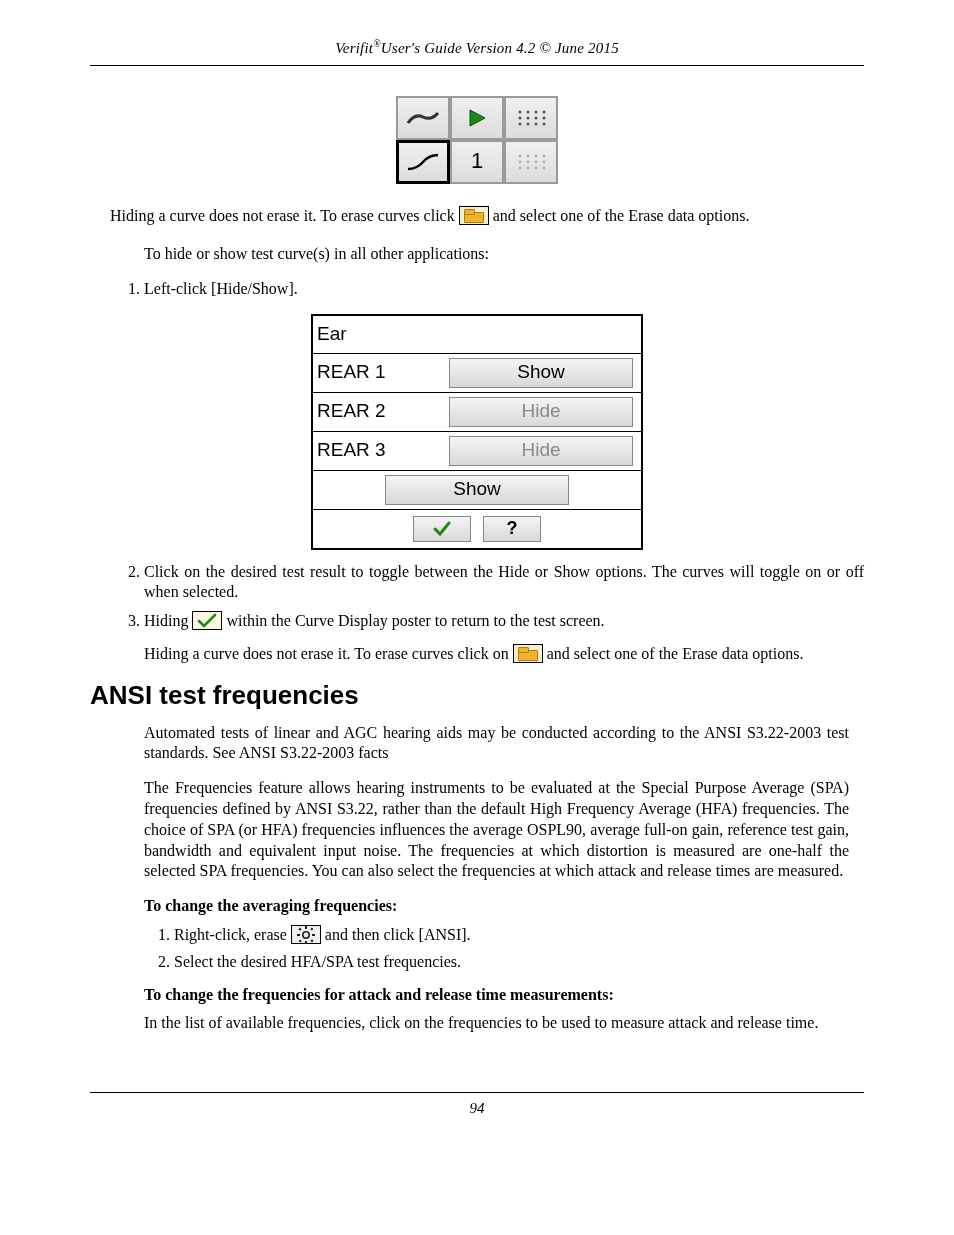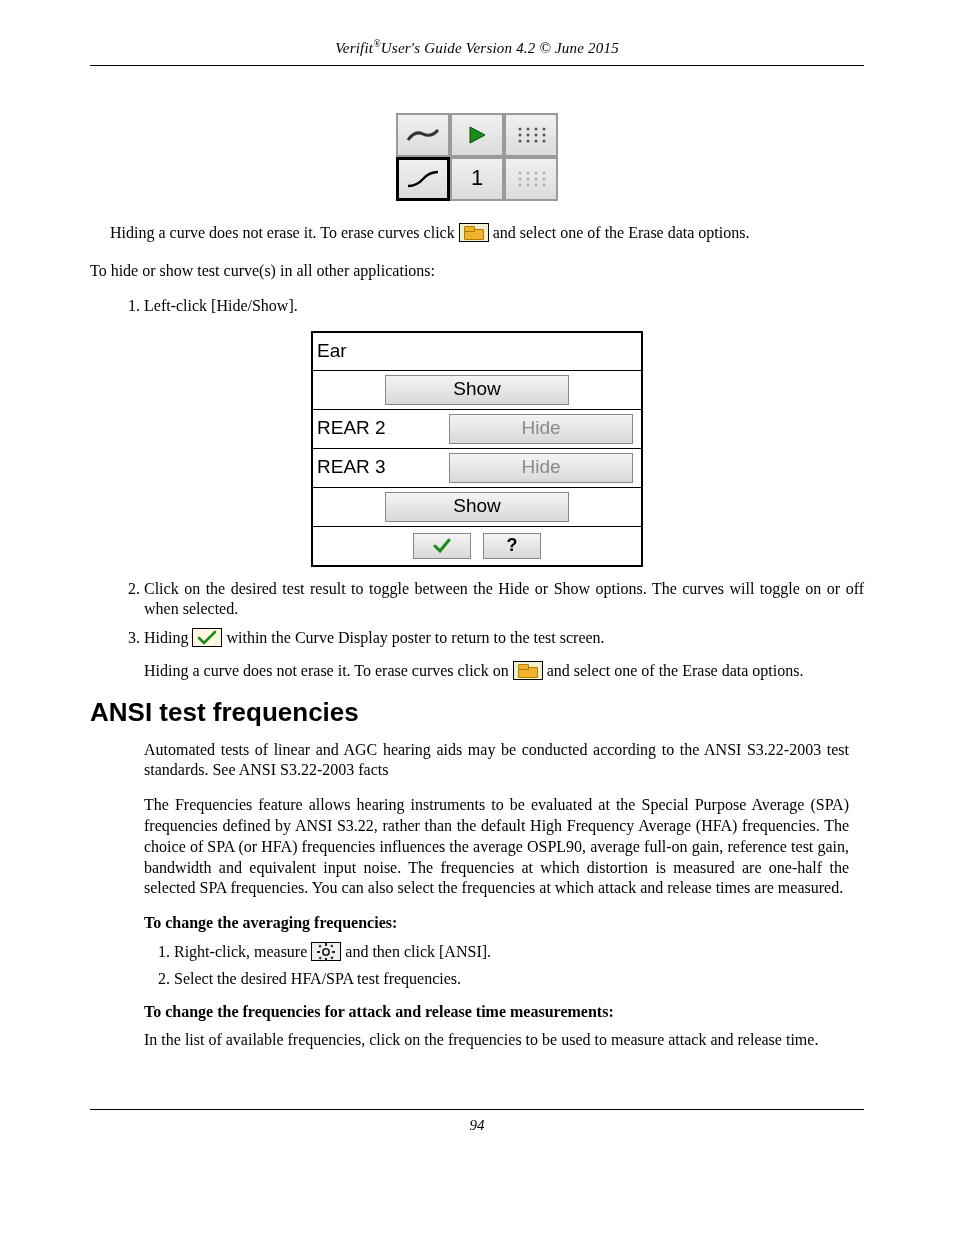--- a/index.html
+++ b/index.html
@@ -13,21 +13,21 @@
     line-height: 1.3;
     padding: 38px 90px 50px 90px;
   }
   .hdr {
     text-align: center;
     font-style: italic;
     font-size: 15px;
     letter-spacing: .2px;
     border-bottom: 1.5px solid #000;
     padding-bottom: 6px;
-    margin-bottom: 47px;
+    margin-bottom: 30px;
   }
   .sup { font-size: .65em; vertical-align: super; font-style: italic; }
 
   
   .toolbar-fig { width: 162px; margin: 0 auto 22px auto; }
   .tb-row { display: flex; }
   .tb-cell {
     width: 54px; height: 44px;
     border: 2px solid #9a9a9a;
     background: linear-gradient(#f0f0f0,#dcdcdc);
@@ -35,21 +35,21 @@
     font-size:18px;
   }
   .tb-cell.sel { border: 3px solid #000; }
   .icon-hat svg, .icon-curve svg, .icon-play svg, .icon-dots svg, .icon-dots2 svg { display:block; }
 
   .para-ind-small { margin-left: 20px; text-align: justify; margin-bottom: 18px; }
 
   ol.steps { margin: 0 0 14px 28px; padding-left: 26px; }
   ol.steps li { margin-bottom: 8px; text-align: justify; }
 
-  .sub-body { }
+  .sub-body { margin-left: 54px; }
   .sub-p    { margin: 0 0 14px 0; text-align: justify; }
 
   .para-block { margin: 0 15px 14px 54px; text-align: justify; }
 
   
   .dlg { width: 332px; margin: 8px auto 12px auto; border: 2px solid #000; }
   .dlg-title {
     background: #d9d9d9;
     text-align:center;
     font-family: Arial, sans-serif;
@@ -220,20 +220,21 @@
 <ol class="steps">
   <li>Left-click [Hide/Show].</li>
 </ol>
 
 <div class="dlg">
 
   <div class="dlg-row">
     <div class="dlg-lbl">Ear</div>
   </div>
   <div class="dlg-row">
+    <div class="dlg-lbl">REAR 1</div>
     <div class="dlg-val-cell">
         <div class="dlg-btn">Show</div>
       </div>
   </div>
   <div class="dlg-row">
     <div class="dlg-lbl">REAR 2</div>
     <div class="dlg-val-cell">
         <div class="dlg-btn dim">Hide</div>
       </div>
   </div>
@@ -281,21 +282,21 @@
 
 <h2 class="ansi">ANSI test frequencies</h2>
 
 <p class="para-block">Automated tests of linear and AGC hearing aids may be conducted according to the ANSI S3.22-2003 test standards. See ANSI S3.22-2003 facts</p>
 <p class="para-block">The Frequencies feature allows hearing instruments to be evaluated at the Special Purpose Average (SPA) frequencies defined by ANSI S3.22, rather than the default High Frequency Average (HFA) frequencies. The choice of SPA (or HFA) frequencies influences the average OSPL90, average full-on gain, reference test gain, bandwidth and equivalent input noise. The frequencies at which distortion is measured are one-half the selected SPA frequencies. You can also select the frequencies at which attack and release times are measured.</p>
 
 <p class="subhead">To change the averaging frequencies:</p>
 
 <ol class="substeps">
   <li>
-    <span>Right-click, measure </span>
+    <span>Right-click, erase </span>
     <span class="inline-icon gear">
       <svg width="18" height="18">
           <g fill="#222">
             <circle cx="9" cy="9" r="3.2" fill="none" stroke="#222" stroke-width="1.6"></circle>
         <rect x="8" y="0" width="2" height="3"></rect>
             <rect x="8" y="15" width="2" height="3"></rect>
         <rect x="0" y="8" width="3" height="2"></rect>
             <rect x="15" y="8" width="3" height="2"></rect>
         <rect x="2" y="2" width="2.2" height="2.2" transform="rotate(45 3 3)"></rect>
         <rect x="13.8" y="2" width="2.2" height="2.2" transform="rotate(45 15 3)"></rect>

